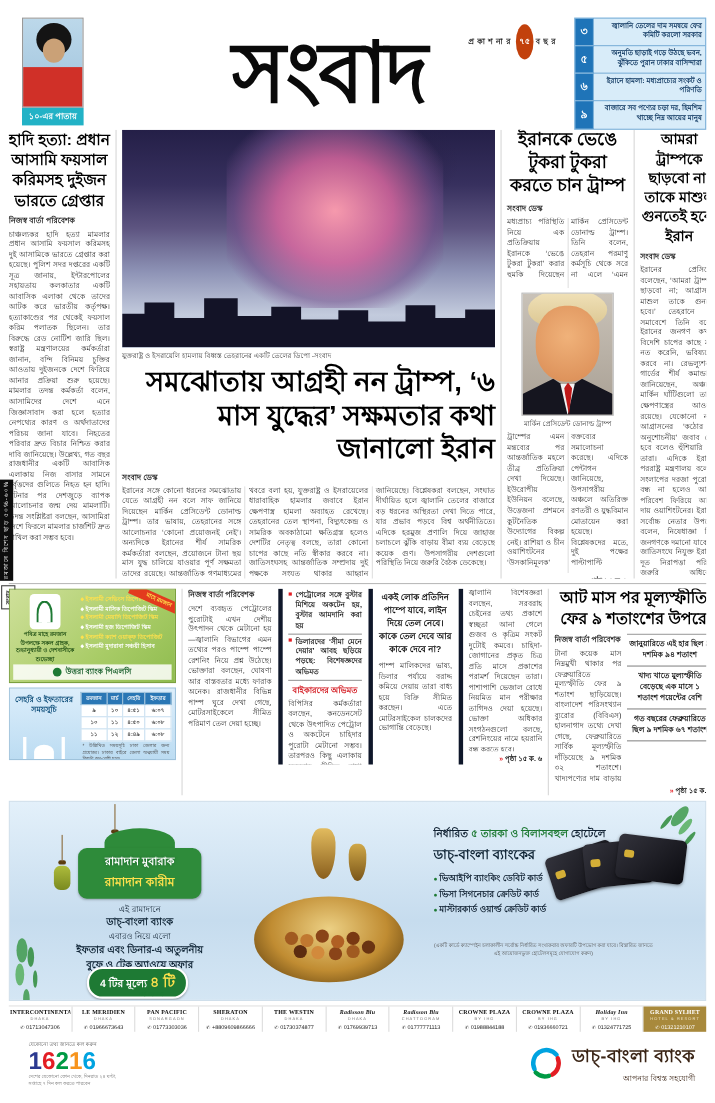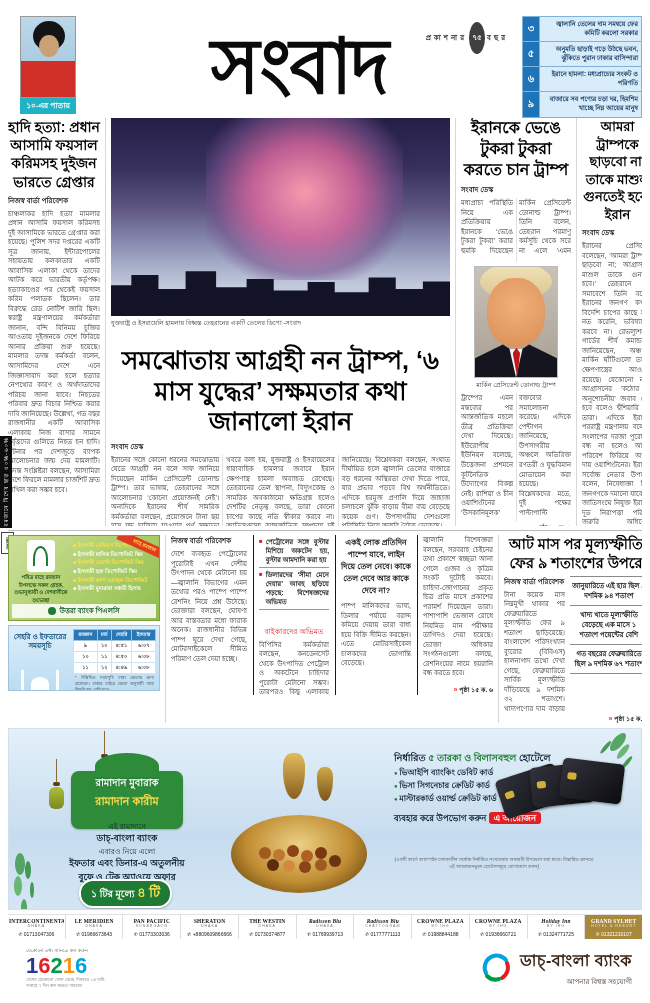--- a/index.html
+++ b/index.html
@@ -23,38 +23,38 @@
   .promo-cap{display:block;text-align:center;font-size:7.5px;font-weight:700;padding:2px 0}
   .cap-orange{background:#f5a31c;color:#4a2c00}
   .cap-teal{background:#22b2c6;color:#fff}
 
   .dateblock{width:62px;padding-top:12px}
   .dateblock .day{font-size:13px;font-weight:800;color:#111;margin-bottom:3px}
   .dateblock .dline{font-size:6.3px;color:#444;line-height:1.5;white-space:nowrap}
 
   .nameplate-wrap{position:relative;flex:1;text-align:center;padding-top:2px}
   .tagline{position:absolute;right:8px;top:6px;font-size:7px;font-weight:700;letter-spacing:3px;color:#222;display:flex;align-items:center;gap:2px}
-  .yrs-circle{display:inline-flex;align-items:center;justify-content:center;width:16px;height:32px;border-radius:50%;background:#404040;color:#fff;font-size:7.5px;font-weight:800;letter-spacing:0}
+  .yrs-circle{display:inline-flex;align-items:center;justify-content:center;width:16px;height:32px;border-radius:50%;background:#c2410c;color:#fff;font-size:7.5px;font-weight:800;letter-spacing:0}
   .nameplate{font-size:74px;line-height:.95;font-weight:900;color:#0a0a0a;transform:scaleY(1.04);letter-spacing:-2px;margin-top:14px}
 
   .index-panel{width:120px;border:1px solid #7fb2d9;background:#d8ecf9}
   .idx-row{display:flex;border-bottom:1px solid #7fb2d9;min-height:25px}
   .idx-row:last-child{border-bottom:none}
   .idx-num{width:17px;background:#1f74b8;color:#fff;font-size:10px;font-weight:800;display:flex;align-items:center;justify-content:center;border-right:1px solid #7fb2d9}
   .idx-txt{flex:1;padding:2px 3px;font-size:6.4px;font-weight:700;color:#123a63;text-align:right;line-height:1.45}
 
   
   .urlbar{display:flex;align-items:center;gap:6px;margin:4px 10px 0 10px;height:12px}
   .rb{flex:1;height:8px;background:#e31e24}
   .url{font-size:8px;color:#333;white-space:nowrap}
 
   
   .top-grid{display:grid;grid-template-columns:92px 345px 116px 77px;gap:5px;margin:4px 8px 0 8px;height:408px;overflow:hidden}
   .h-left{font-size:14px;font-weight:800;text-align:center;line-height:1.3;color:#000}
-  .h-lead{font-size:25px;font-weight:900;text-align:center;line-height:1.22;color:#000;margin-top:16px}
+  .h-lead{font-size:25px;font-weight:900;text-align:right;line-height:1.22;color:#000;margin-top:3px}
   .h-trump{font-size:16px;font-weight:900;text-align:center;line-height:1.3;color:#000}
   .h-iran{font-size:13px;font-weight:800;text-align:center;line-height:1.35;color:#000}
   .byline{font-size:7px;font-weight:700;color:#222;margin:4px 0 2px 0}
   .body-txt{font-size:6.8px;line-height:1.4;text-align:justify;color:#2b2b2b;overflow:hidden}
   .cols-2{column-count:2;column-gap:6px;column-rule:1px solid #e0e0e0}
   .cols-3{column-count:3;column-gap:7px;column-rule:1px solid #e0e0e0}
   .jump{text-align:right;font-size:6.3px;font-weight:700;color:#111;margin-top:2px}
   .jump::before{content:"» ";color:#e31e24;font-weight:800}
   .vr{border-left:1px solid #d8d8d8;padding-left:5px}
 
@@ -77,25 +77,25 @@
   .ear-box{position:absolute;left:1px;top:532px;width:13px;height:22px;border:1px solid #444;display:flex;align-items:center;justify-content:center}
   .ear-box span{writing-mode:vertical-rl;transform:rotate(180deg);font-size:5px;font-weight:800;color:#111}
 
   .hdiv{height:1px;background:#bbb;margin:4px 8px}
 
   
   .mid-grid{display:grid;grid-template-columns:152px 328px 150px;gap:5px;margin:0 8px;height:188px;overflow:hidden}
   .h-petrol{font-size:15.5px;font-weight:900;color:#000;line-height:1.2;margin-bottom:2px}
   .h-infl{font-size:14.5px;font-weight:900;text-align:center;color:#000;line-height:1.3}
   .petrol-cols{display:grid;grid-template-columns:1fr 1fr 1fr 1fr;gap:6px;height:160px;overflow:hidden}
-  .pcol{border-left:1px solid #0f172a;padding-left:5px}
+  .pcol{border-left:4px solid #0f172a;padding-left:5px}
   .pcol:first-child{border-left:none;padding-left:0}
   .bullet-item{display:flex;gap:3px;font-size:6.6px;line-height:1.4;font-weight:700;color:#222;border-bottom:1px solid #999;padding:2px 0;text-align:justify}
   .bullet-item::before{content:"■";color:#e31e24;font-size:6px;line-height:1.6}
-  .red-sub{color:#d41920;font-weight:400;font-size:7.5px;text-align:center;margin:16px 0 2px 0}
+  .red-sub{color:#d41920;font-weight:700;font-size:7.5px;text-align:center;margin:3px 0 2px 0}
   .pull-quote{font-size:7.8px;font-weight:800;text-align:center;line-height:1.55;color:#111;padding:2px 0 4px 0}
   .stat{border-top:1px solid #8a8a8a;padding:4px 2px;font-size:6.9px;font-weight:800;text-align:center;line-height:1.45;color:#111}
   .stat:last-child{border-bottom:1px solid #8a8a8a}
   .infl-cols{display:grid;grid-template-columns:1fr 78px;gap:5px;margin-top:3px;height:136px;overflow:hidden}
 
   
   .bank-ad{position:relative;height:86px;background:linear-gradient(135deg,#cfe09a,#a9cc67 60%,#8fbc4f);border:1px solid #7ba03e;overflow:hidden;padding:4px}
   .ribbon{position:absolute;right:-14px;top:5px;background:#e33b1e;color:#ffe14d;font-size:5px;font-weight:800;padding:1px 16px;transform:rotate(24deg)}
   .bank-ad-grid{display:flex;gap:4px;height:62px}
   .mosque-icon{width:28px;height:32px;background:#fff;border-radius:4px;position:relative;flex:none;margin:0 auto}
@@ -130,21 +130,21 @@
   .leaf{position:absolute;width:10px;height:22px;border-radius:50%;background:#3f9a4d;opacity:.85}
   .leaf.l1{left:6px;bottom:34px;box-shadow:8px 6px 0 -2px #2e8b3a,-2px 22px 0 -1px #57b060,12px 26px 0 -3px #2e8b3a,4px 44px 0 -2px #3f9a4d}
   .leaf.l2{right:18px;top:2px;transform:rotate(40deg);box-shadow:10px 4px 0 -2px #57b060,20px 10px 0 -3px #2e8b3a,-6px 12px 0 -3px #2e8b3a}
   .lantern{position:absolute;width:15px;height:22px;border-radius:6px}
   .lantern::before{content:"";position:absolute;left:4px;top:-5px;width:7px;height:4px;background:#5a3c10;border-radius:2px}
   .lantern::after{content:"";position:absolute;left:7px;top:-28px;height:24px;border-left:1px solid #8a6a3a}
   .ln1{left:88px;top:30px;background:linear-gradient(#f5a623,#c87d1a)}
   .ln2{left:40px;top:58px;background:linear-gradient(#aebc3c,#7a8a20)}
   .badge{position:absolute;left:62px;top:24px;width:112px;text-align:center}
   .badge-dome{margin:0 auto;width:64px;height:26px;background:#2e8b3a;border-radius:50% 50% 0 0}
-  .badge-body{background:#2e8b3a;border-radius:8px;padding:4px 2px 17px 2px;margin-top:-8px;box-shadow:0 1px 2px rgba(0,0,0,.25)}
+  .badge-body{background:#2e8b3a;border-radius:8px;padding:4px 2px 5px 2px;margin-top:-8px;box-shadow:0 1px 2px rgba(0,0,0,.25)}
   .badge-l1{color:#fff;font-weight:800;font-size:10px;text-shadow:0 0 2px #145c28}
   .badge-l2{color:#ffe14d;font-weight:900;font-size:11px;margin-top:1px}
   .ad-lines{position:absolute;left:40px;top:92px;width:156px;text-align:center;color:#123;line-height:1.5}
   .ad-lines .n{font-size:7.5px}
   .ad-lines .b{font-size:9px;font-weight:900;color:#0d2233}
   .pill{position:absolute;left:70px;top:150px;background:#1e7a34;border:2px solid #fff;border-radius:14px;color:#fff;font-weight:800;font-size:9.5px;padding:2px 10px;box-shadow:0 1px 2px rgba(0,0,0,.3);white-space:nowrap}
   .pill .big{color:#ffe14d;font-size:13px;font-weight:900}
   .pill-note{position:absolute;left:118px;top:172px;font-size:4.5px;color:#1e7a34;font-weight:700}
   .tray{position:absolute;left:222px;top:24px;width:136px;height:140px}
   .jug{position:absolute;left:52px;top:0;width:22px;height:46px;background:linear-gradient(#e2bb5e,#8a5f1d);border-radius:40% 40% 50% 50%/28% 28% 62% 62%}
@@ -429,43 +429,40 @@
 
     <div class="ad-lines">
       <div class="n">এই রামাদানে</div>
       <div class="b">ডাচ্-বাংলা ব্যাংক</div>
       <div class="n">এবারও নিয়ে এলো</div>
       <div class="b">ইফতার এবং ডিনার-এ অতুলনীয়</div>
       <div class="b">বুফে ও টেক অ্যাওয়ে অফার</div>
     </div>
 
     <div class="pill">
-      <span>১ টির মূল্যে</span>
+      <span>4 টির মূল্যে</span>
       <span class="big">৪ টি</span>
     </div>
     <div class="pill-note">শর্ত প্রযোজ্য</div>
 
     <div class="tray">
       <div class="jug"></div>
       <div class="jug2"></div>
       <div class="tray-plate"></div>
       <div class="sweets"></div>
     </div>
 
     <div class="ad-right">
       <div class="ad-r-l1">
         <span>নির্ধারিত </span><span class="hl">৫ তারকা ও বিলাসবহুল</span><span> হোটেলে</span>
       </div>
+      <div class="ad-r-l2">ডাচ্-বাংলা ব্যাংকের</div>
       <div class="card-li">ভিআইপি ব্যাংকিং ডেবিট কার্ড</div>
       <div class="card-li">ভিসা সিগনেচার ক্রেডিট কার্ড</div>
       <div class="card-li">মাস্টারকার্ড ওয়ার্ল্ড ক্রেডিট কার্ড</div>
-      <div class="usage">
-        <span>ব্যবহার করে উপভোগ করুন </span>
-        <span class="badge-red">এ আয়োজন</span>
-      </div>
     </div>
     <div class="disclaimer">(একটি কার্ডে ক্যাম্পেইন চলাকালীন সর্বোচ্চ নির্ধারিত সংখ্যকবার অফারটি উপভোগ করা যাবে। বিস্তারিত জানতে এই আয়োজনভুক্ত হোটেলসমূহে যোগাযোগ করুন)</div>
 
     <div class="cards">
       <div class="card c1">
           <span class="chip"></span>
           <span class="tag">VIP</span>
         </div>
       <div class="card c2">
           <span class="chip"></span>

